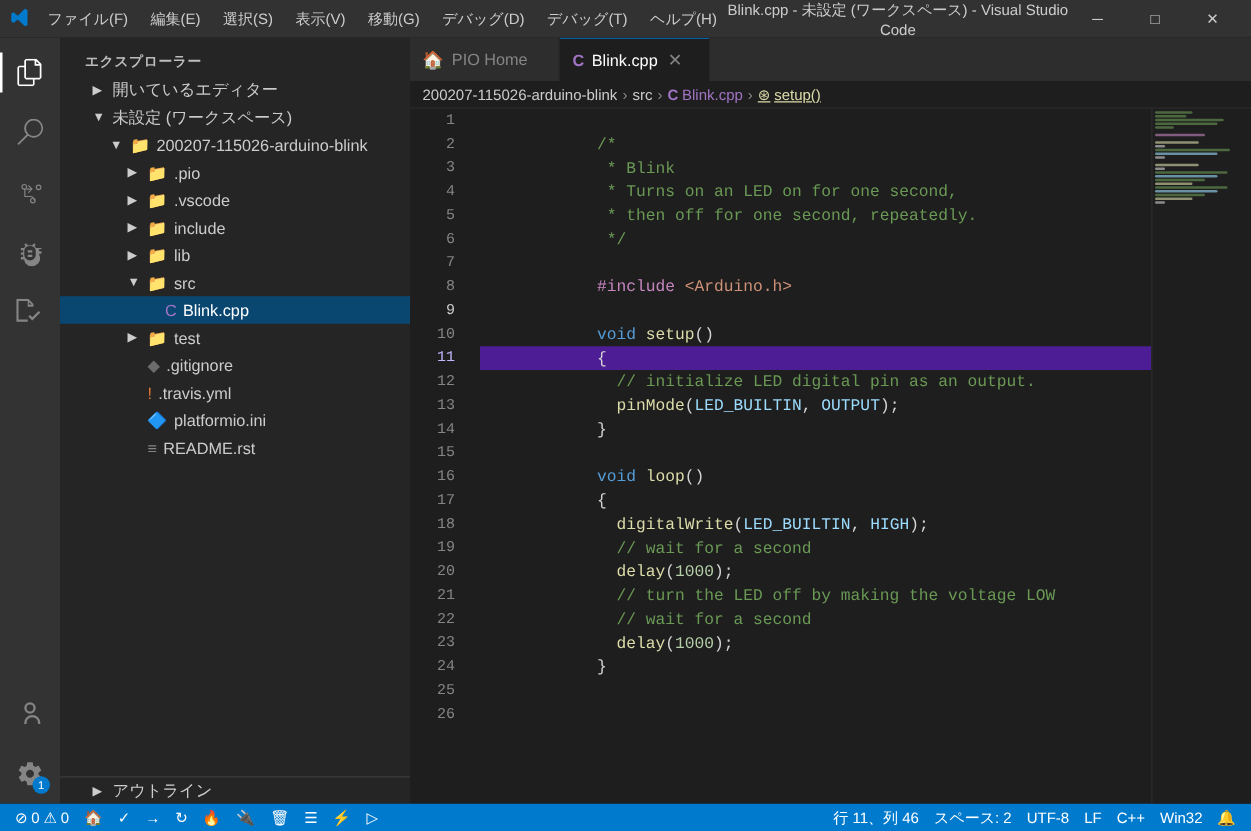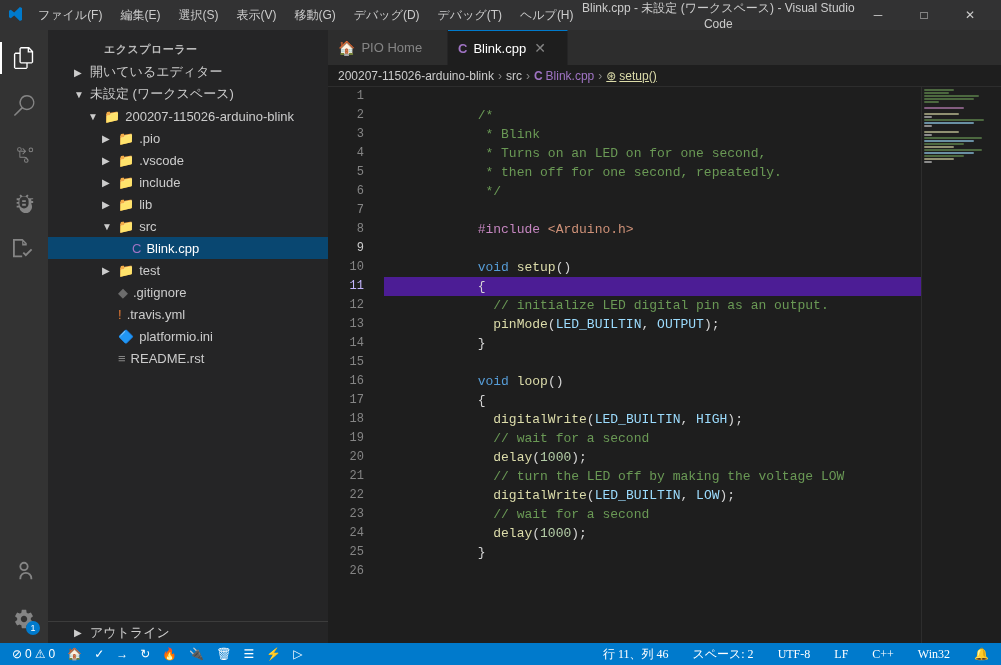--- a/index.html
+++ b/index.html
@@ -123,21 +123,20 @@
       flex-direction: column;
       overflow: hidden;
     }
     .sidebar-header {
       padding: 12px 20px 4px;
       font-size: 11px;
       font-weight: 700;
       color: #bbbbbb;
       text-transform: uppercase;
       letter-spacing: 0.5px;
-      margin-left: 36px;
     }
     .sidebar-item {
       height: 22px;
       display: flex;
       align-items: center;
       padding: 0 0 0 12px;
       cursor: pointer;
       font-size: 13px;
       color: #cccccc;
       white-space: nowrap;
@@ -299,22 +298,21 @@
       align-items: center;
       gap: 3px;
       padding: 0 4px;
       cursor: pointer;
       height: 22px;
     }
     .statusbar-right {
       margin-left: auto;
       display: flex;
       align-items: flex-end;
-      gap: 16px;
-      font-family: Liberation Serif, serif;
+      gap: 4px;
     }
 
     
     .pio-icon { color: #f0a500; font-size: 14px; }
   </style>
 </head>
 <body>
 
 <div class="titlebar">
   <span class="titlebar-icon">
@@ -609,23 +607,20 @@
           </div>
 
           <div class="code-line">
             <span class="c-punct">  </span><span class="c-func">delay</span><span class="c-punct">(</span><span class="c-num">1000</span><span class="c-punct">);</span>
           </div>
 
           <div class="code-line">
             <span class="c-comment">  // turn the LED off by making the voltage LOW</span>
           </div>
 
-          <div class="code-line">
-            <span class="c-punct">  </span><span class="c-func">digitalWrite</span><span class="c-punct">(</span><span class="c-macro">LED_BUILTIN</span><span class="c-punct">, </span><span class="c-macro">LOW</span><span class="c-punct">);</span>
-          </div>
 
           <div class="code-line">
             <span class="c-comment">  // wait for a second</span>
           </div>
 
           <div class="code-line">
             <span class="c-punct">  </span><span class="c-func">delay</span><span class="c-punct">(</span><span class="c-num">1000</span><span class="c-punct">);</span>
           </div>
 
           <div class="code-line">

